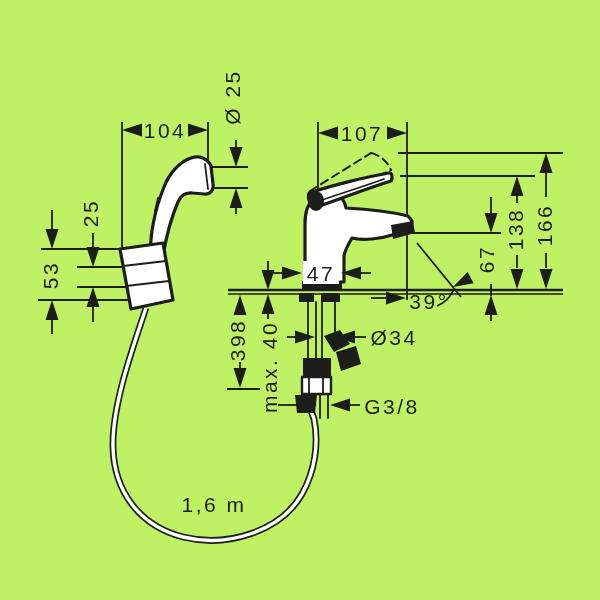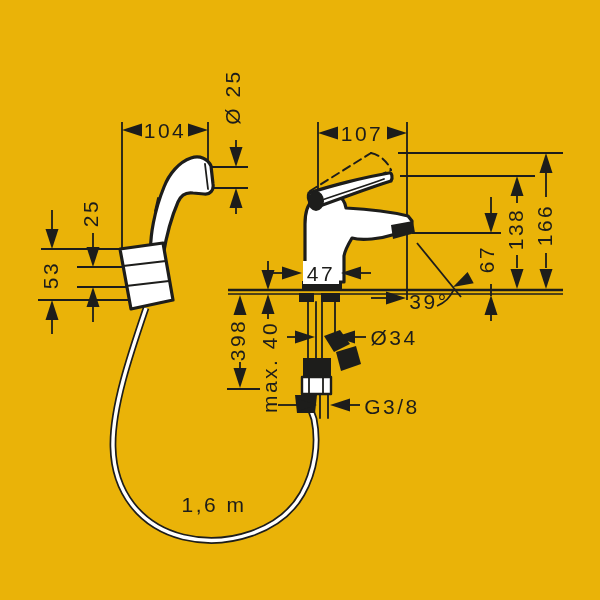--- a/index.html
+++ b/index.html
@@ -1,16 +1,16 @@
 <!DOCTYPE html>
 <html><head>
 <meta charset="utf-8">
 <style>
   html,body{margin:0;padding:0;background:#ffffff;}
-  .stage{position:relative;width:600px;height:600px;background:#eab308;overflow:hidden;}
+  .stage{position:relative;width:600px;height:600px;background:#bef264;overflow:hidden;}
   svg{position:absolute;left:0;top:0;}
   text{font-family:"Liberation Sans", sans-serif;font-size:21px;fill:#1d1d1b;letter-spacing:2.5px;}
   .thin{stroke:#1d1d1b;stroke-width:1.8;fill:none;}
   .thick{stroke:#1d1d1b;stroke-width:3.2;fill:#ffffff;stroke-linejoin:round;stroke-linecap:round;}
   .thick2{stroke:#1d1d1b;stroke-width:2.4;fill:#ffffff;stroke-linejoin:round;}
   .inner{stroke:#1d1d1b;stroke-width:1.8;fill:none;stroke-linecap:round;}
   .blk{fill:#1d1d1b;stroke:none;}
   .dash{stroke:#1d1d1b;stroke-width:2;fill:none;stroke-dasharray:8 5;stroke-linecap:round;}
   .hoseO{stroke:#1d1d1b;stroke-width:6.8;fill:none;}
   .hoseI{stroke:#ffffff;stroke-width:3.4;fill:none;}

